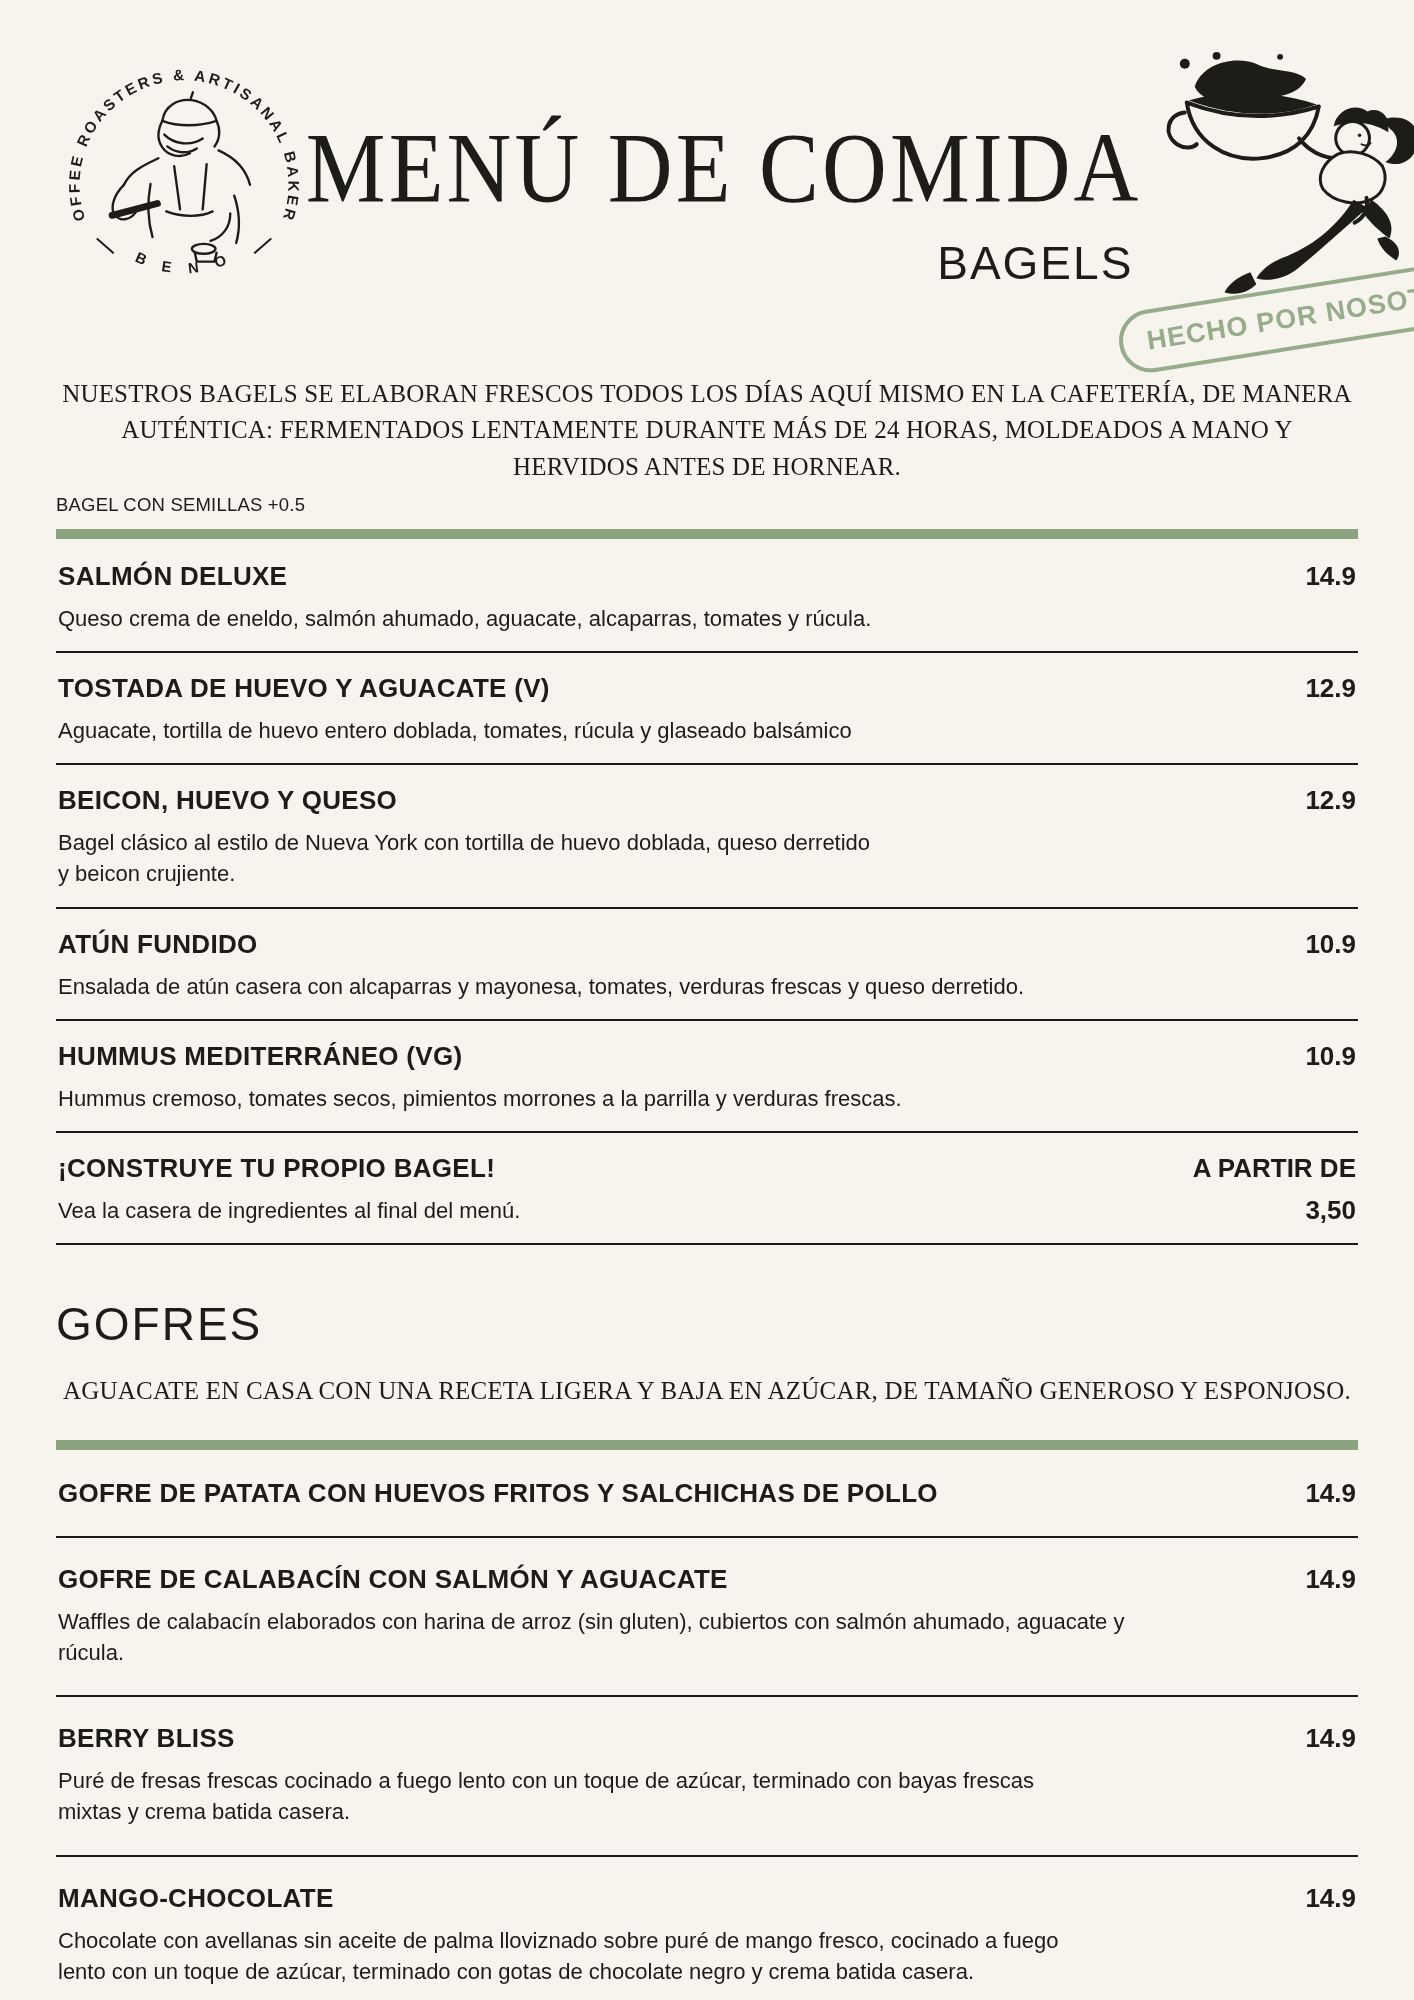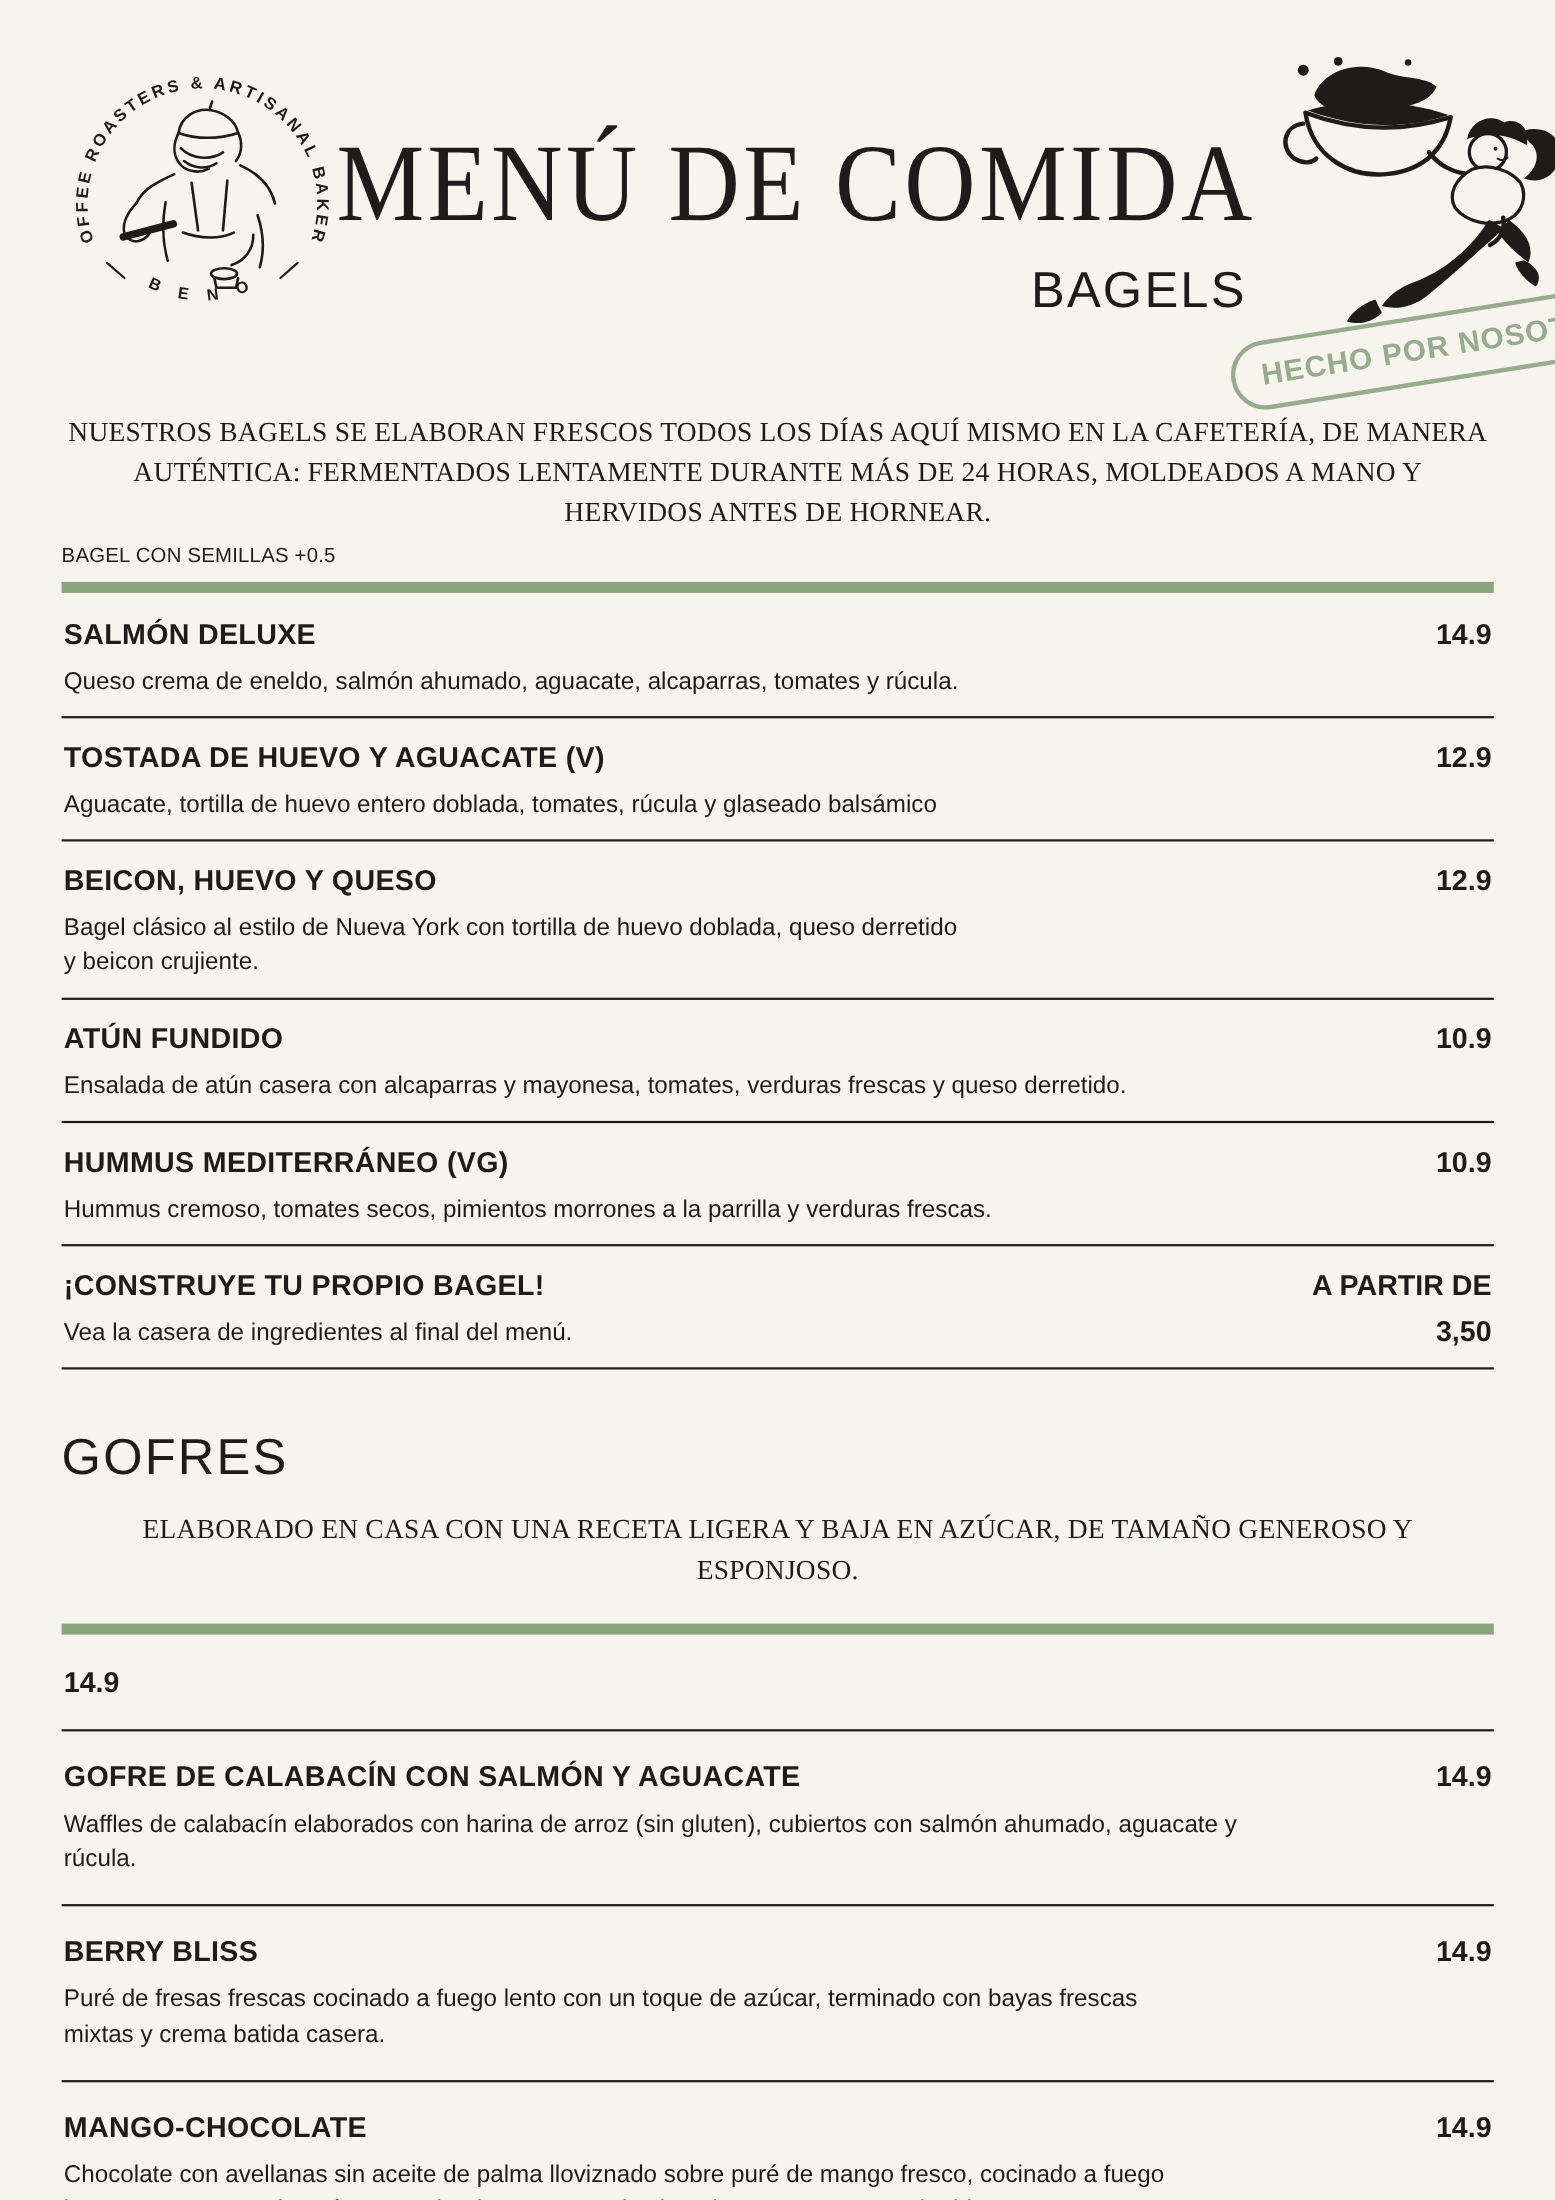--- a/index.html
+++ b/index.html
@@ -216,26 +216,27 @@
           <div class="item-body">
             <p class="item-desc">Vea la casera de ingredientes al final del menú.</p>
             <span class="item-price2">3,50</span>
           </div>
         </div>
       </div>
   </div>
 
   <div class="section section-gofres">
     <h2 class="section-head head-gofres">GOFRES</h2>
-    <p class="intro">ELABORADO EN CASA CON UNA RECETA LIGERA Y BAJA EN AZÚCAR, DE TAMAÑO GENEROSO Y ESPONJOSO.</p>
+    <p class="intro">AGUACATE EN CASA CON UNA RECETA LIGERA Y BAJA EN AZÚCAR, DE TAMAÑO GENEROSO Y ESPONJOSO.</p>
     <div class="accent-bar"></div>
     <div class="items">
 
         <div class="item">
           <div class="item-top">
+            <span class="item-name">GOFRE DE PATATA CON HUEVOS FRITOS Y SALCHICHAS DE POLLO</span>
             <span class="item-price">14.9</span>
           </div>
         </div>
 
         <div class="item">
           <div class="item-top">
             <span class="item-name">GOFRE DE CALABACÍN CON SALMÓN Y AGUACATE</span>
             <span class="item-price">14.9</span>
           </div>
           <div class="item-body">

